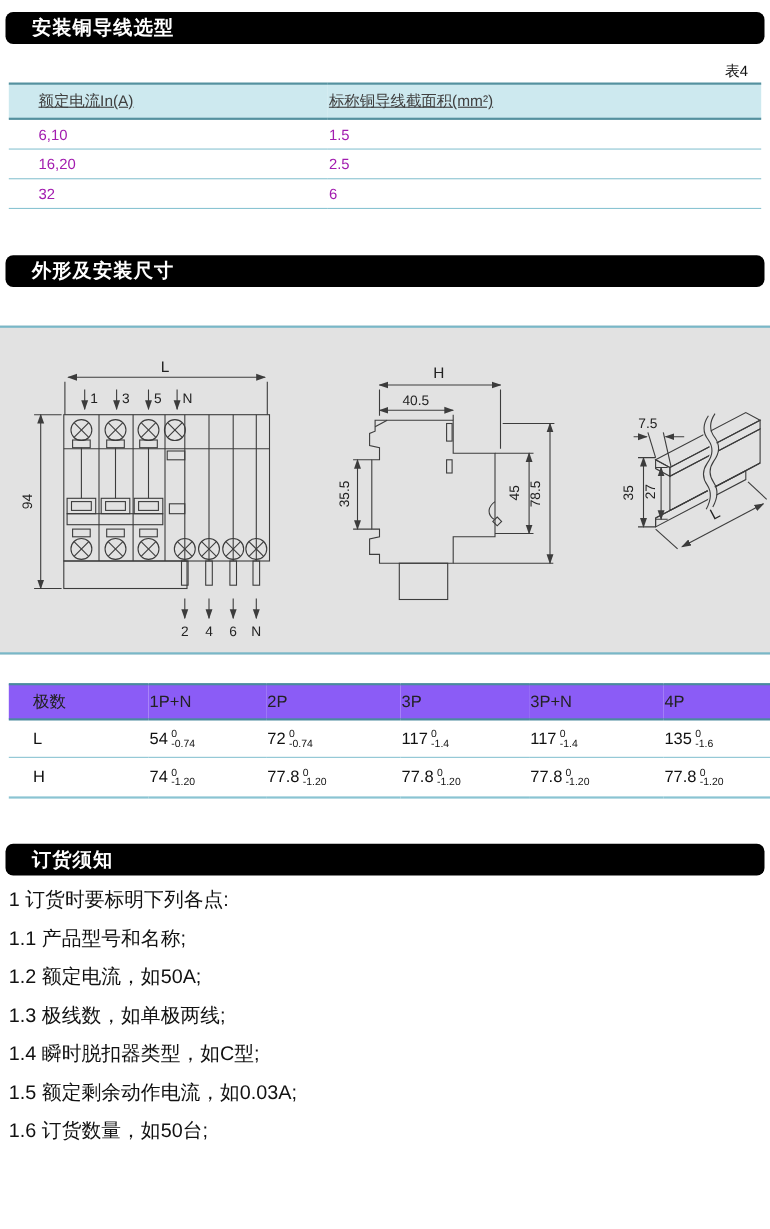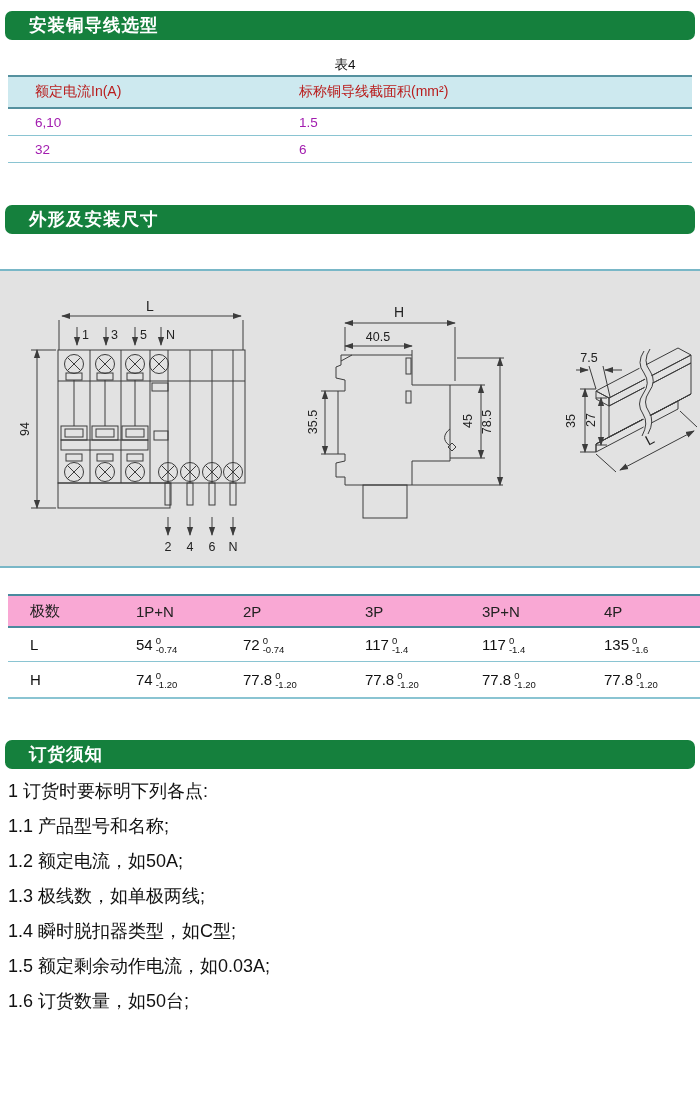--- a/index.html
+++ b/index.html
@@ -3,52 +3,53 @@
 <meta charset="utf-8">
 <style>
   html,body{margin:0;padding:0;}
   body{
     width:700px;height:1117px;background:#ffffff;
     font-family:"Liberation Sans","DejaVu Sans",sans-serif;
     color:#1a1a1a;position:relative;overflow:hidden;
   }
   
   .bar{
-    margin:0 5px;background:#15803d;color:#ffffff;font-weight:bold;
+    margin:0 5px;background:#000000;color:#ffffff;font-weight:bold;
     font-size:17.5px;border-radius:7px;height:29px;line-height:29px;
     padding-left:24px;box-sizing:border-box;letter-spacing:1px;
   }
   #bar1{margin-top:11px;}
   #bar2{margin-top:42px;}
   #bar3{margin-top:41px;}
   
-  .tbl-label{margin-top:16px;text-align:center;padding-right:10px;font-size:13.5px;height:18px;color:#111;}
+  .tbl-label{margin-top:16px;text-align:right;padding-right:20px;font-size:13.5px;height:18px;color:#111;}
   
   table{border-collapse:collapse;table-layout:fixed;}
   table.wire{width:684px;margin:1px 8px 0 8px;}
   table.wire th{
     background:#cde9ef;font-weight:normal;text-align:left;font-size:14px;
     height:28px;border-top:2px solid #55919f;border-bottom:2px solid #55919f;
-    color:#b91c1c;
+    color:#404040;
+    text-decoration:underline;
   }
   table.wire td{font-size:13.5px;height:24px;border-bottom:1.5px solid #8ac4d2;color:#a21caf;}
   table.wire .c1{width:262px;padding-left:27px;}
   
   .panel{
     margin-top:35px;height:295px;background:#e2e2e2;
     border-top:2px solid #79b7c7;border-bottom:2px solid #79b7c7;
   }
   .panel svg{display:block;}
   .dln{stroke:#3c3c3c;stroke-width:1;fill:none;}
   .dtxt{fill:#222;font-size:12.5px;font-family:"Liberation Sans","DejaVu Sans",sans-serif;}
   .dtxtbig{fill:#222;font-size:14px;font-family:"Liberation Sans","DejaVu Sans",sans-serif;}
   
   table.dims{width:684px;margin:26px 8px 0 8px;}
   table.dims th{
-    background:#f9a8d4;font-weight:normal;text-align:left;font-size:15px;
+    background:#8b5cf6;font-weight:normal;text-align:left;font-size:15px;
     height:28px;border-top:2px solid #4a8a9e;border-bottom:2px solid #4a8a9e;color:#222;
   }
   table.dims td{font-size:15px;height:31px;border-bottom:1.5px solid #8ac4d2;color:#111;text-align:left;}
   table.dims tr.last td{height:33px;border-bottom:2px solid #8ac4d2;}
   table.dims .c1{width:104px;padding-left:22px;}
   table.dims .c2{width:105px;}table.dims .c3{width:120px;}
   table.dims .c4{width:115px;}table.dims .c5{width:120px;}table.dims .c6{width:120px;}
   .tol{display:inline-block;vertical-align:-3px;margin-left:3px;font-size:9.5px;line-height:9px;text-align:left;}
   .tol i{display:block;font-style:normal;}
   
@@ -69,20 +70,24 @@
   <thead>
     <tr>
       <th class="c1">额定电流In(A)</th>
       <th>标称铜导线截面积(mm²)</th>
     </tr>
   </thead>
   <tbody>
     <tr>
       <td class="c1">6,10</td>
       <td>1.5</td>
+    </tr>
+    <tr>
+      <td class="c1">16,20</td>
+      <td>2.5</td>
     </tr>
     <tr>
       <td class="c1">32</td>
       <td>6</td>
     </tr>
   </tbody>
 </table>
 
 <div class="bar" id="bar2">
   <span>外形及安装尺寸</span>

